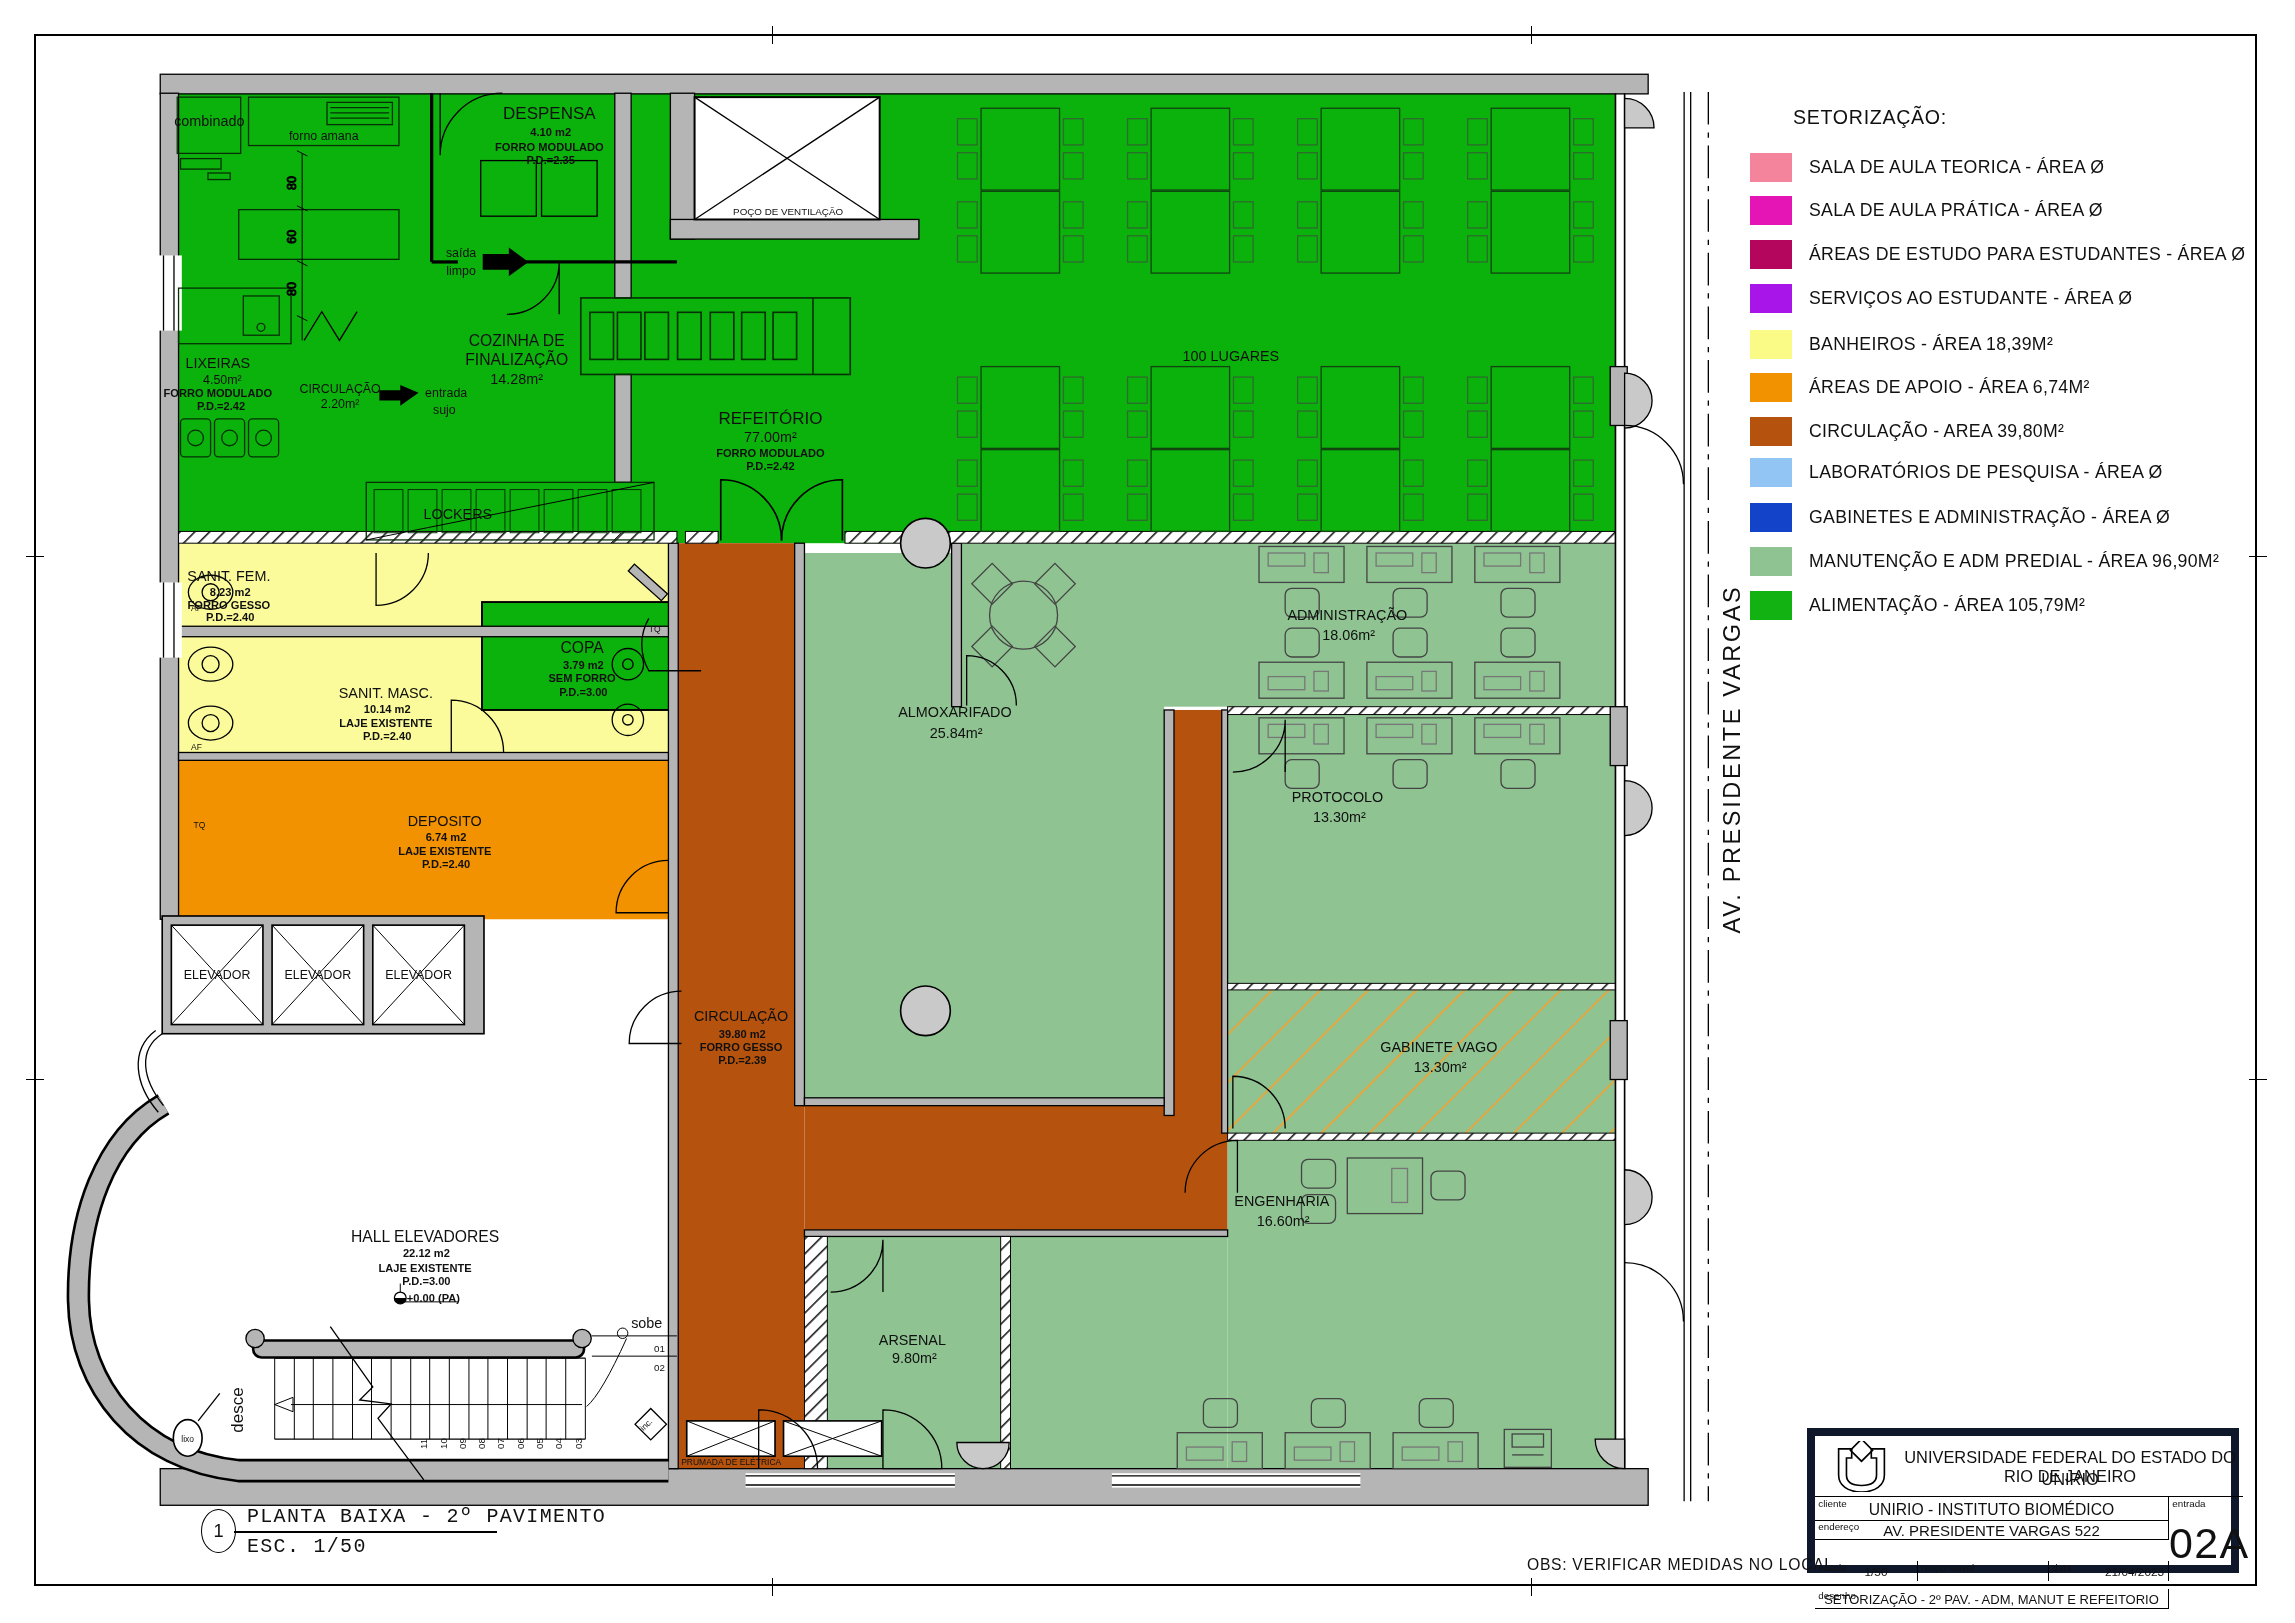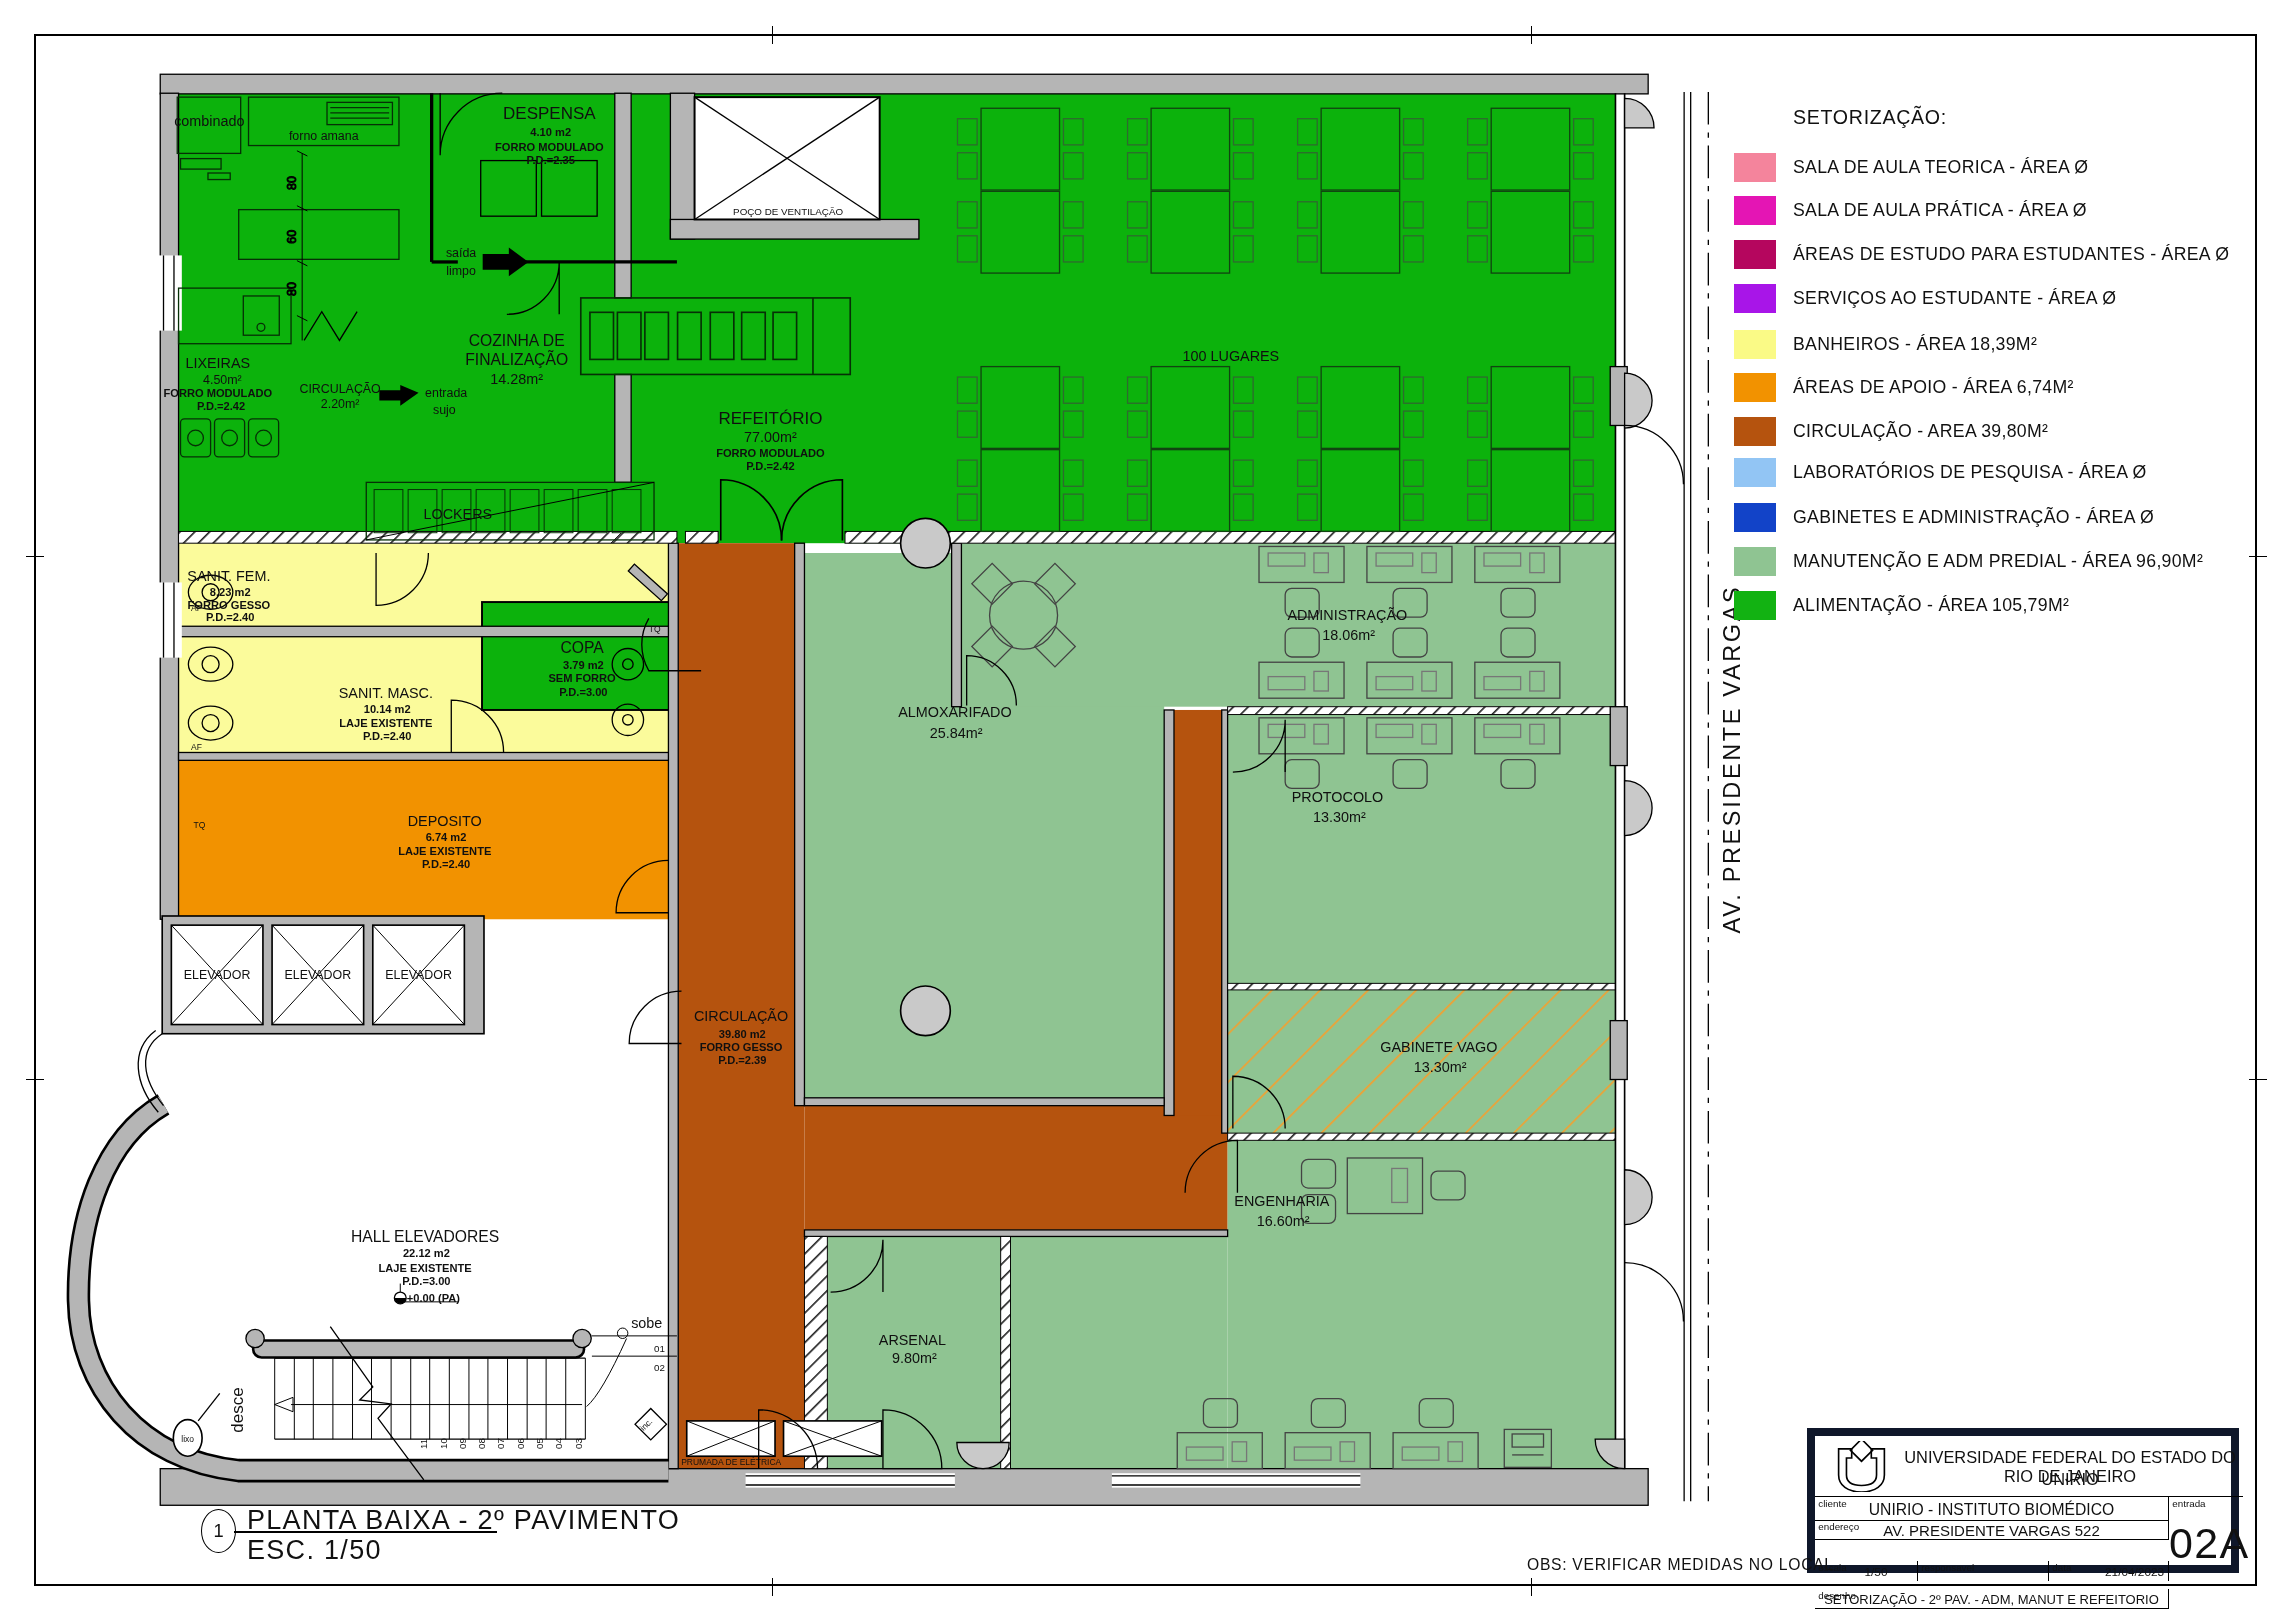--- a/index.html
+++ b/index.html
@@ -4,31 +4,31 @@
 <style>
   html,body{margin:0;padding:0;background:#fff;}
   body{width:2295px;height:1624px;position:relative;font-family:"Liberation Sans",sans-serif;color:#111;overflow:hidden;}
   .abs{position:absolute;}
   
   .sheet-border{position:absolute;left:34px;top:34px;width:2219px;height:1548px;border:2px solid #000;}
   .tick{position:absolute;background:#000;}
   
   .legend{position:absolute;left:1734px;top:98px;width:517px;height:543px;}
   .legend-title{position:absolute;left:59px;top:7.9px;font-size:19.6px;letter-spacing:0.7px;}
-  .lg-row{position:absolute;left:0;height:29px;width:517px;padding-left:16px;}
+  .lg-row{position:absolute;left:16px;height:29px;width:517px;padding-left:16px;}
   .sw{position:absolute;left:0;top:0;width:42px;height:29px;display:inline-block;}
   .lb{position:absolute;left:59px;top:0;line-height:29px;font-size:17.7px;white-space:nowrap;letter-spacing:0.3px;}
   
   .tb{position:absolute;left:1807px;top:1428px;width:432px;height:145px;border:8px solid #0f172a;box-sizing:border-box;background:#fff;}
   .tb-cell{position:absolute;box-sizing:border-box;border:1.3px solid #000;}
   .tb-label{position:absolute;left:3.3px;top:1.3px;font-size:9.8px;}
   .tb-value{position:absolute;left:0;right:0;text-align:center;font-size:15.7px;white-space:nowrap;}
   .prancha-big{position:absolute;left:0;right:0;top:22px;text-align:center;font-size:43px;letter-spacing:1.3px;}
   
-  .btitle-text{position:absolute;font-size:27px;letter-spacing:1.3px;white-space:nowrap;}
+  .btitle-text{position:absolute;font-size:20px;letter-spacing:1.3px;white-space:nowrap;font-family:Liberation Mono, monospace;}
   .obs{position:absolute;left:1527px;top:1556px;font-size:15.7px;letter-spacing:0.7px;}
   svg text{font-family:"Liberation Sans",sans-serif;fill:#101010;}
   .c{text-anchor:middle;}
   .h1{font-size:26px;}
   .h2{font-size:22px;}
   .sub{font-size:19px;}
   .subb{font-size:17px;font-weight:bold;}
   .sm{font-size:15px;}
   .xs{font-size:13px;}
   .big{font-size:24px;}

